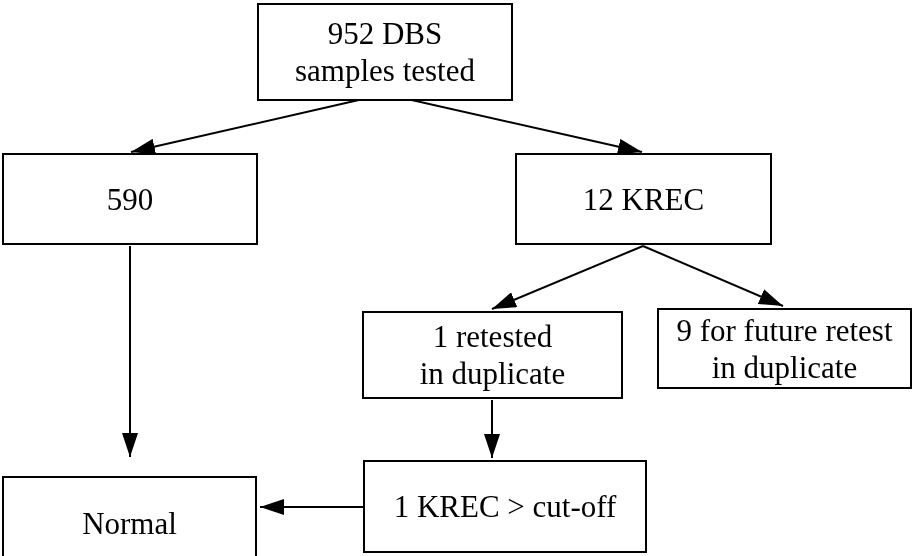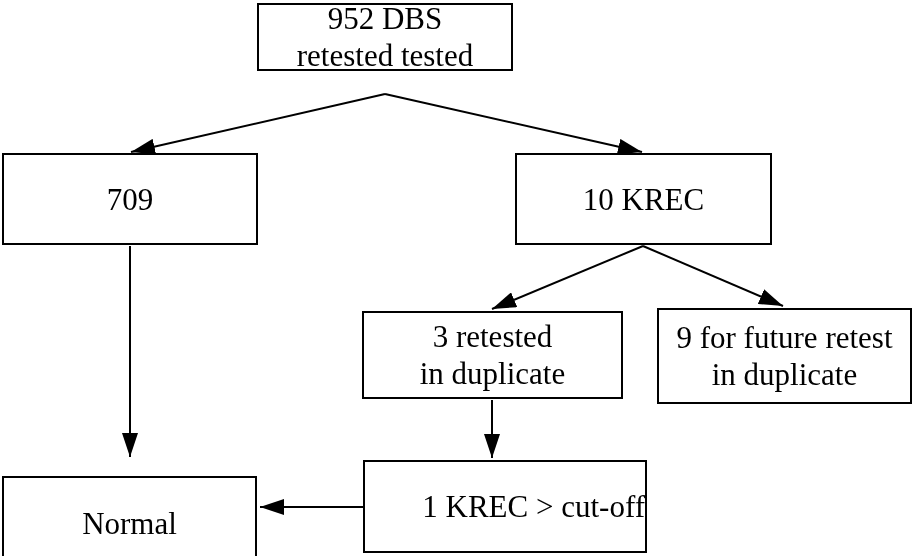--- a/index.html
+++ b/index.html
@@ -34,26 +34,26 @@
     align-items: center;
     justify-content: center;
     text-align: center;
     font-size: 31px;
     line-height: 37px;
     white-space: nowrap;
   }
   .node .line { display: block; }
 
   
-  #n-samples    { left: 257px; top: 3px;   width: 256px; height: 68px; }
+  #n-samples    { left: 257px; top: 3px;   width: 256px; height: 98px; }
   #n-above      { left: 2px;   top: 153px; width: 256px; height: 92px; }
   #n-below      { left: 515px; top: 153px; width: 257px; height: 92px; }
   #n-retested   { left: 362px; top: 311px; width: 261px; height: 88px; }
-  #n-future     { left: 657px; top: 308px; width: 255px; height: 96px; }
-  #n-result     { left: 363px; top: 460px; width: 284px; height: 93px; align-items: flex-end; }
+  #n-future     { left: 657px; top: 308px; width: 255px; height: 81px; }
+  #n-result     { left: 363px; top: 460px; width: 284px; height: 93px; }
   #n-normal     { left: 2px;   top: 476px; width: 255px; height: 94px; }
 </style>
 </head>
 <body>
 
 <div class="canvas">
 
   <svg class="edges" viewBox="0 0 916 556" xmlns="http://www.w3.org/2000/svg">
     <defs>
       <marker id="ah" markerWidth="12" markerHeight="8" refX="12" refY="4" orient="auto" markerUnits="strokeWidth">
@@ -64,33 +64,33 @@
     <line x1="385" y1="94" x2="642" y2="152" stroke="#000000" stroke-width="2" marker-end="url(#ah)"></line>
     <line x1="643" y1="246" x2="492" y2="309" stroke="#000000" stroke-width="2" marker-end="url(#ah)"></line>
     <line x1="643" y1="246" x2="783" y2="306" stroke="#000000" stroke-width="2" marker-end="url(#ah)"></line>
     <line x1="130" y1="246" x2="130" y2="457" stroke="#000000" stroke-width="2" marker-end="url(#ah)"></line>
     <line x1="492" y1="400" x2="492" y2="458" stroke="#000000" stroke-width="2" marker-end="url(#ah)"></line>
     <line x1="363" y1="507" x2="260" y2="507" stroke="#000000" stroke-width="2" marker-end="url(#ah)"></line>
   </svg>
 
   <div class="node" id="n-samples">
     <span class="line">952 DBS</span>
-    <span class="line">retested tested</span>
+    <span class="line">samples tested</span>
   </div>
 
   <div class="node" id="n-above">
-    <span class="line">709</span>
+    <span class="line">590</span>
   </div>
 
   <div class="node" id="n-below">
-    <span class="line">10 KREC</span>
+    <span class="line">12 KREC</span>
   </div>
 
   <div class="node" id="n-retested">
-    <span class="line">3 retested</span>
+    <span class="line">1 retested</span>
     <span class="line">in duplicate</span>
   </div>
 
   <div class="node" id="n-future">
     <span class="line">9 for future retest</span>
     <span class="line">in duplicate</span>
   </div>
 
   <div class="node" id="n-result">
     <span class="line">1 KREC &gt; cut-off</span>

